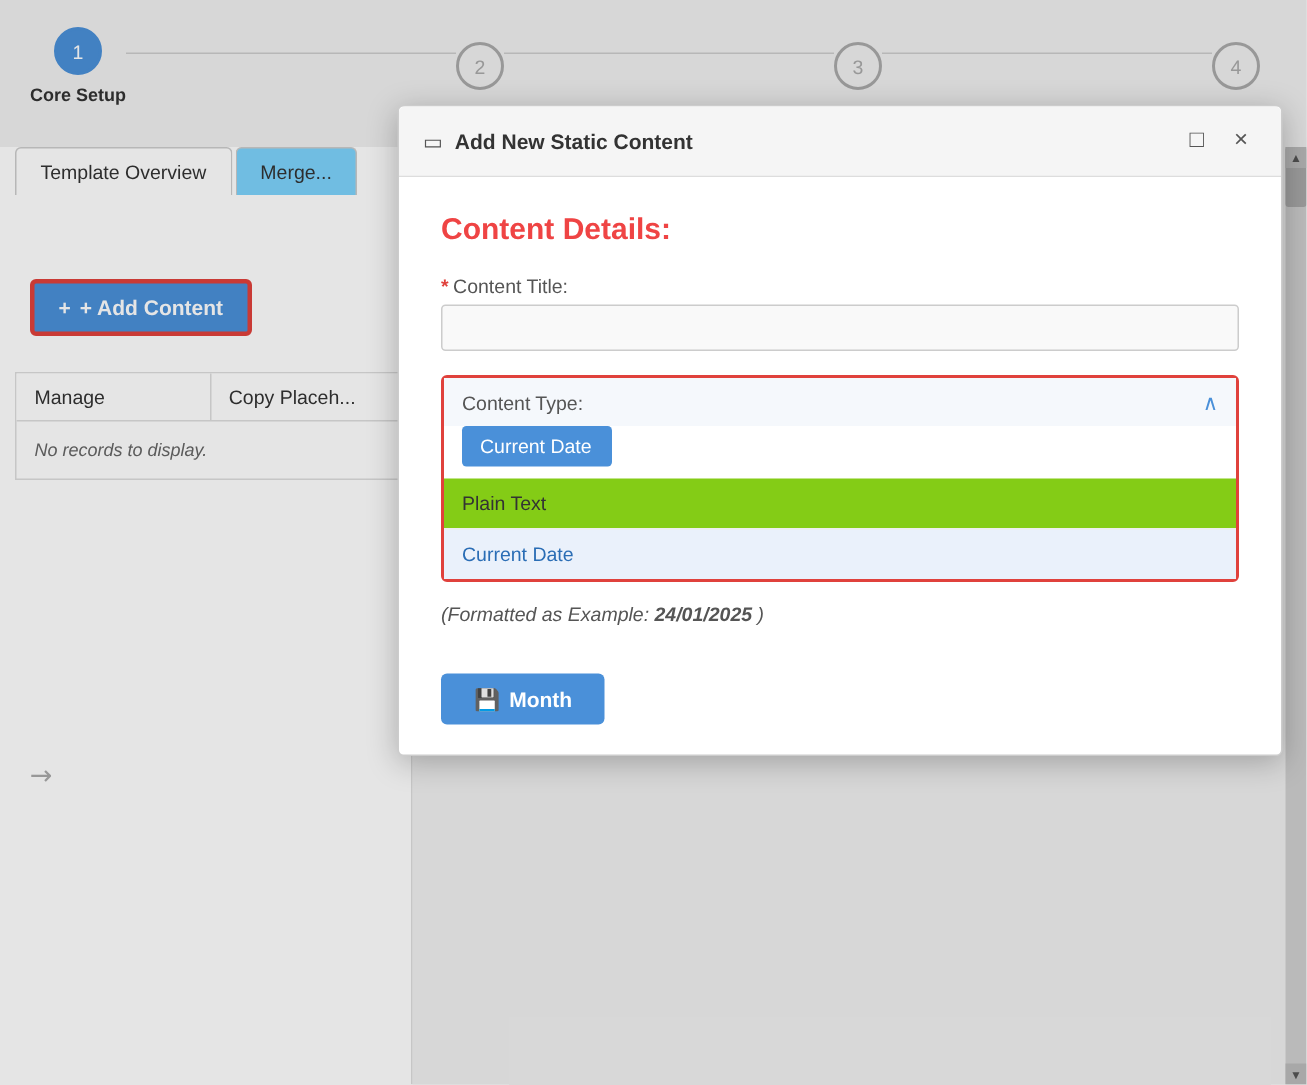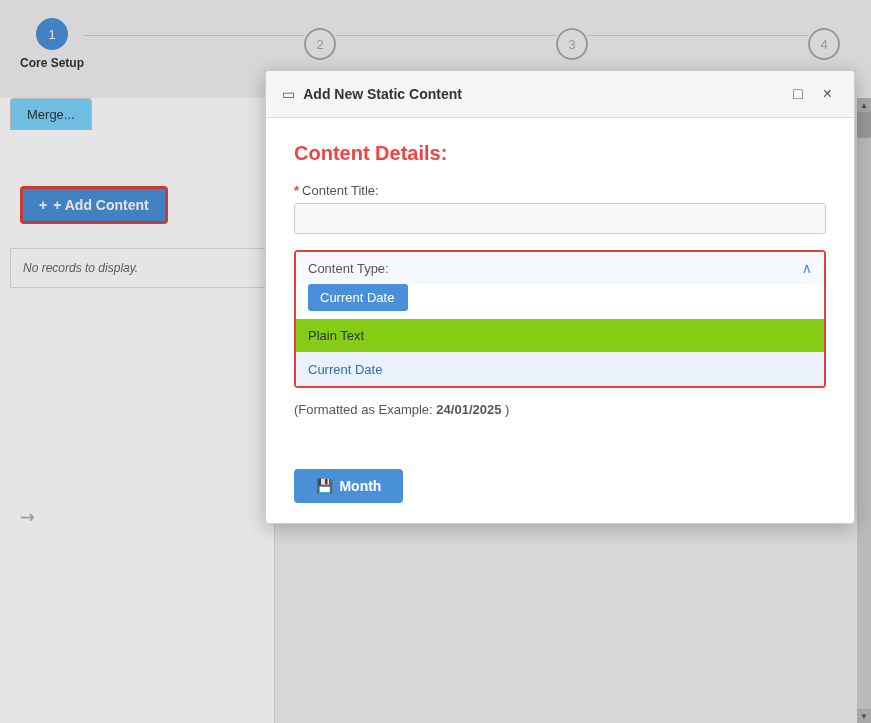--- a/index.html
+++ b/index.html
@@ -368,21 +368,21 @@
       justify-content: center;
       font-size: 12px;
       color: #4a90d9;
       cursor: pointer;
     }
 
     
     .format-example {
       font-size: 13px;
       color: #555;
-      margin-bottom: 20px;
+      font-style: italic;
     }
     .format-example-bold {
       font-weight: 700;
     }
 
     
     .modal-footer {
       padding: 12px 28px 20px;
       display: flex;
       align-items: center;
@@ -444,31 +444,38 @@
   </div>
   <div class="step-line"></div>
   <div class="step">
     <div class="step-circle">
       <span>4</span>
     </div>
   </div>
 </div>
 
 <div class="tabs-area">
+  <div class="tab active">
+    <span>Template Overview</span>
+  </div>
   <div class="tab">
     <span>Merge...</span>
   </div>
 </div>
 
 <button class="add-content-btn">
   <span>+</span>
   <span>+ Add Content</span>
 </button>
 
 <div class="table-area" style="top:248px; left:10px;">
+  <div class="table-header">
+    <div class="table-col">Manage</div>
+    <div class="table-col">Copy Placeh...</div>
+  </div>
   <div class="table-empty">No records to display.</div>
 </div>
 
 <div class="arrow-icon">↗</div>
 
 <div class="scrollbar-track">
   <div class="scrollbar-thumb"></div>
 </div>
 <div class="scrollbar-arrow top">▲</div>
 <div class="scrollbar-arrow bottom">▼</div>

